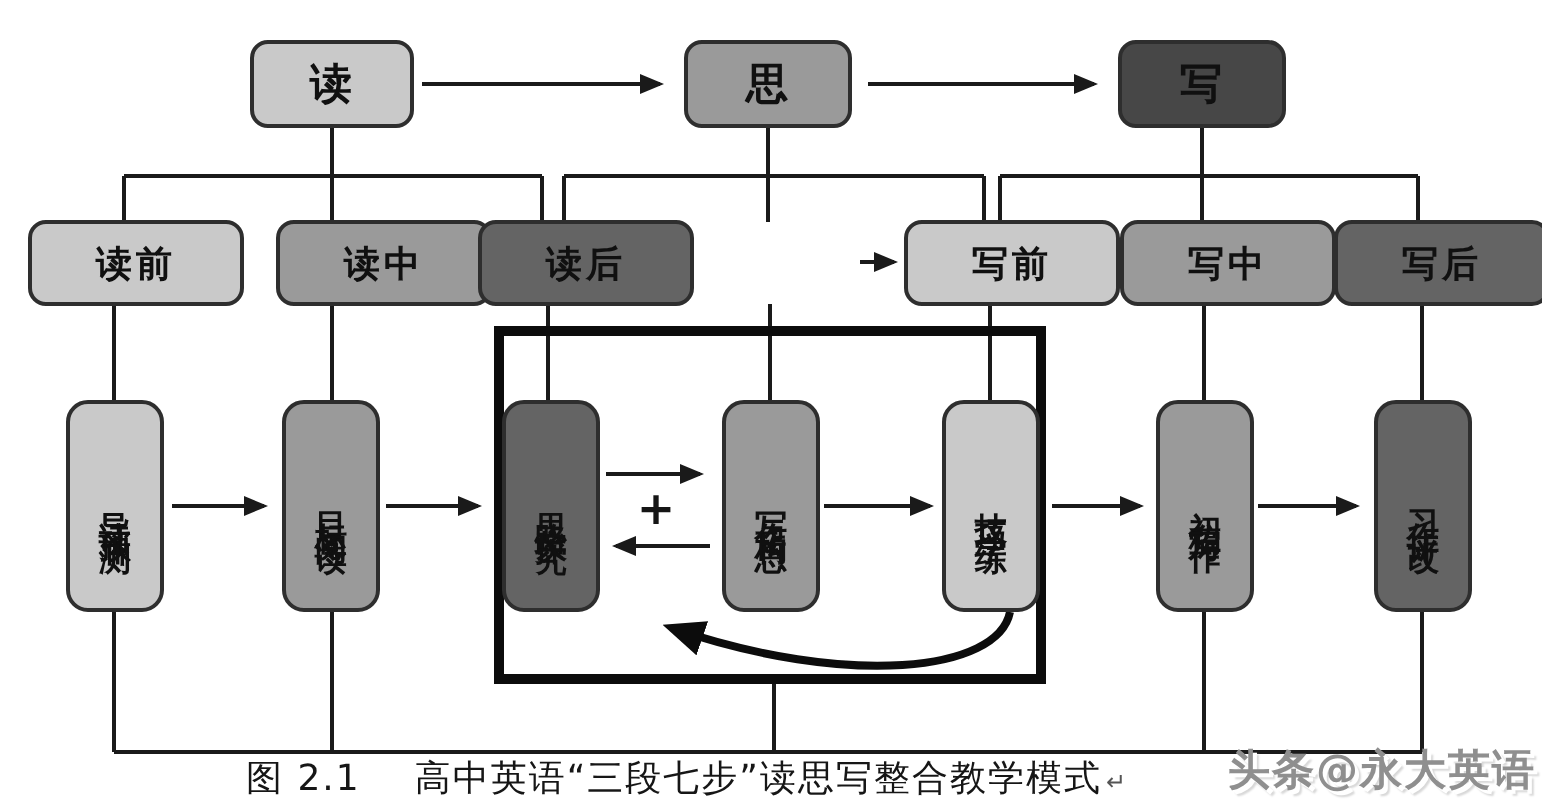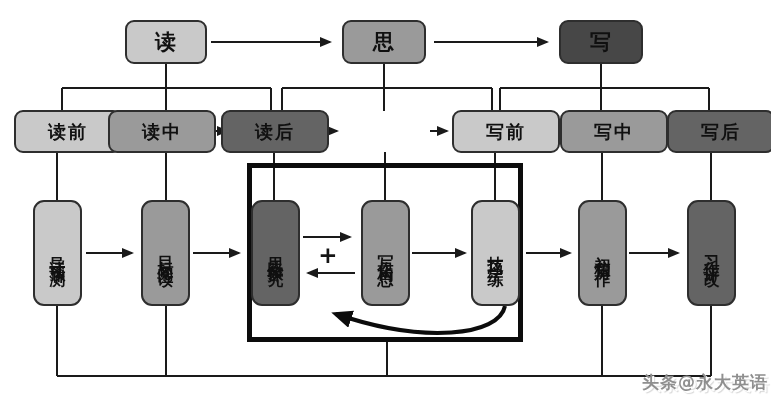--- a/index.html
+++ b/index.html
@@ -21,21 +21,21 @@
   .act-box{top:200px; width:49px; height:106px; font-size:16px; border-radius:11px;
            writing-mode:vertical-rl; text-orientation:upright; letter-spacing:5px; line-height:1;}
   #loop-frame{position:absolute; left:247px; top:163px; width:276px; height:179px;
               border:5px solid #0c0c0c; background:transparent; z-index:2;}
   #plus{position:absolute; left:314px; top:242px; width:28px; text-align:center; z-index:3;
         font-size:23px; font-weight:bold; color:#151515;}
   #caption{position:absolute; left:123px; top:377px; z-index:4; font-size:18px; color:#161616;
            white-space:nowrap; letter-spacing:1px;}
   #caption .prefix{margin-right:27px;}
   #caption .ret{font-size:12px; color:#555; margin-left:2px;}
-  #watermark{position:absolute; right:3px; top:371px; z-index:4; font-size:17px; font-weight:bold;
+  #watermark{position:absolute; right:3px; top:371px; z-index:4; font-size:21px; font-weight:bold;
              color:var(--wm); letter-spacing:1px; text-shadow:2px 2px 0 #ffffff, 3px 3px 1px #d8d8d8;}
 </style>
 </head>
 <body>
 
 <div id="stage">
 
   <svg id="wires" width="771" height="405" viewBox="0 0 771 405">
     <defs>
       <marker id="ah" markerUnits="userSpaceOnUse" markerWidth="12" markerHeight="10" refX="10" refY="5" orient="auto">
@@ -95,24 +95,24 @@
   <div class="box stage-box tone-medium" style="left:342px;">
     <span>思</span>
   </div>
   <div class="box stage-box tone-darkest" style="left:559px;">
     <span>写</span>
   </div>
 
   <div class="box step-box tone-light" style="left:14px;">
     <span>读前</span>
   </div>
-  <div class="box step-box tone-medium" style="left:108px;">
+  <div class="box step-box tone-medium" style="left:138px;">
     <span>读中</span>
   </div>
-  <div class="box step-box tone-dark" style="left:221px;text-align:right;">
+  <div class="box step-box tone-dark" style="left:239px;text-align:right;">
     <span>读后</span>
   </div>
   <div class="box step-box tone-light" style="left:452px;justify-content:center;">
     <span>写前</span>
   </div>
   <div class="box step-box tone-dark" style="left:667px;">
     <span>写后</span>
   </div>
   <div class="box step-box tone-medium" style="left:560px;">
     <span>写中</span>
@@ -135,16 +135,19 @@
   </div>
   <div class="box act-box tone-medium" style="left:578px;">
     <span>初稿写作</span>
   </div>
   <div class="box act-box tone-dark" style="left:687px;">
     <span>习作评改</span>
   </div>
 
   <div id="plus">+</div>
 
+  <div id="caption">
+    <span class="prefix">图 2.1</span><span>高中英语“三段七步”读思写整合教学模式</span><span class="ret">↵</span>
+  </div>
 
   <div id="watermark">头条@永大英语</div>
 
 </div>
 
 </body></html>

